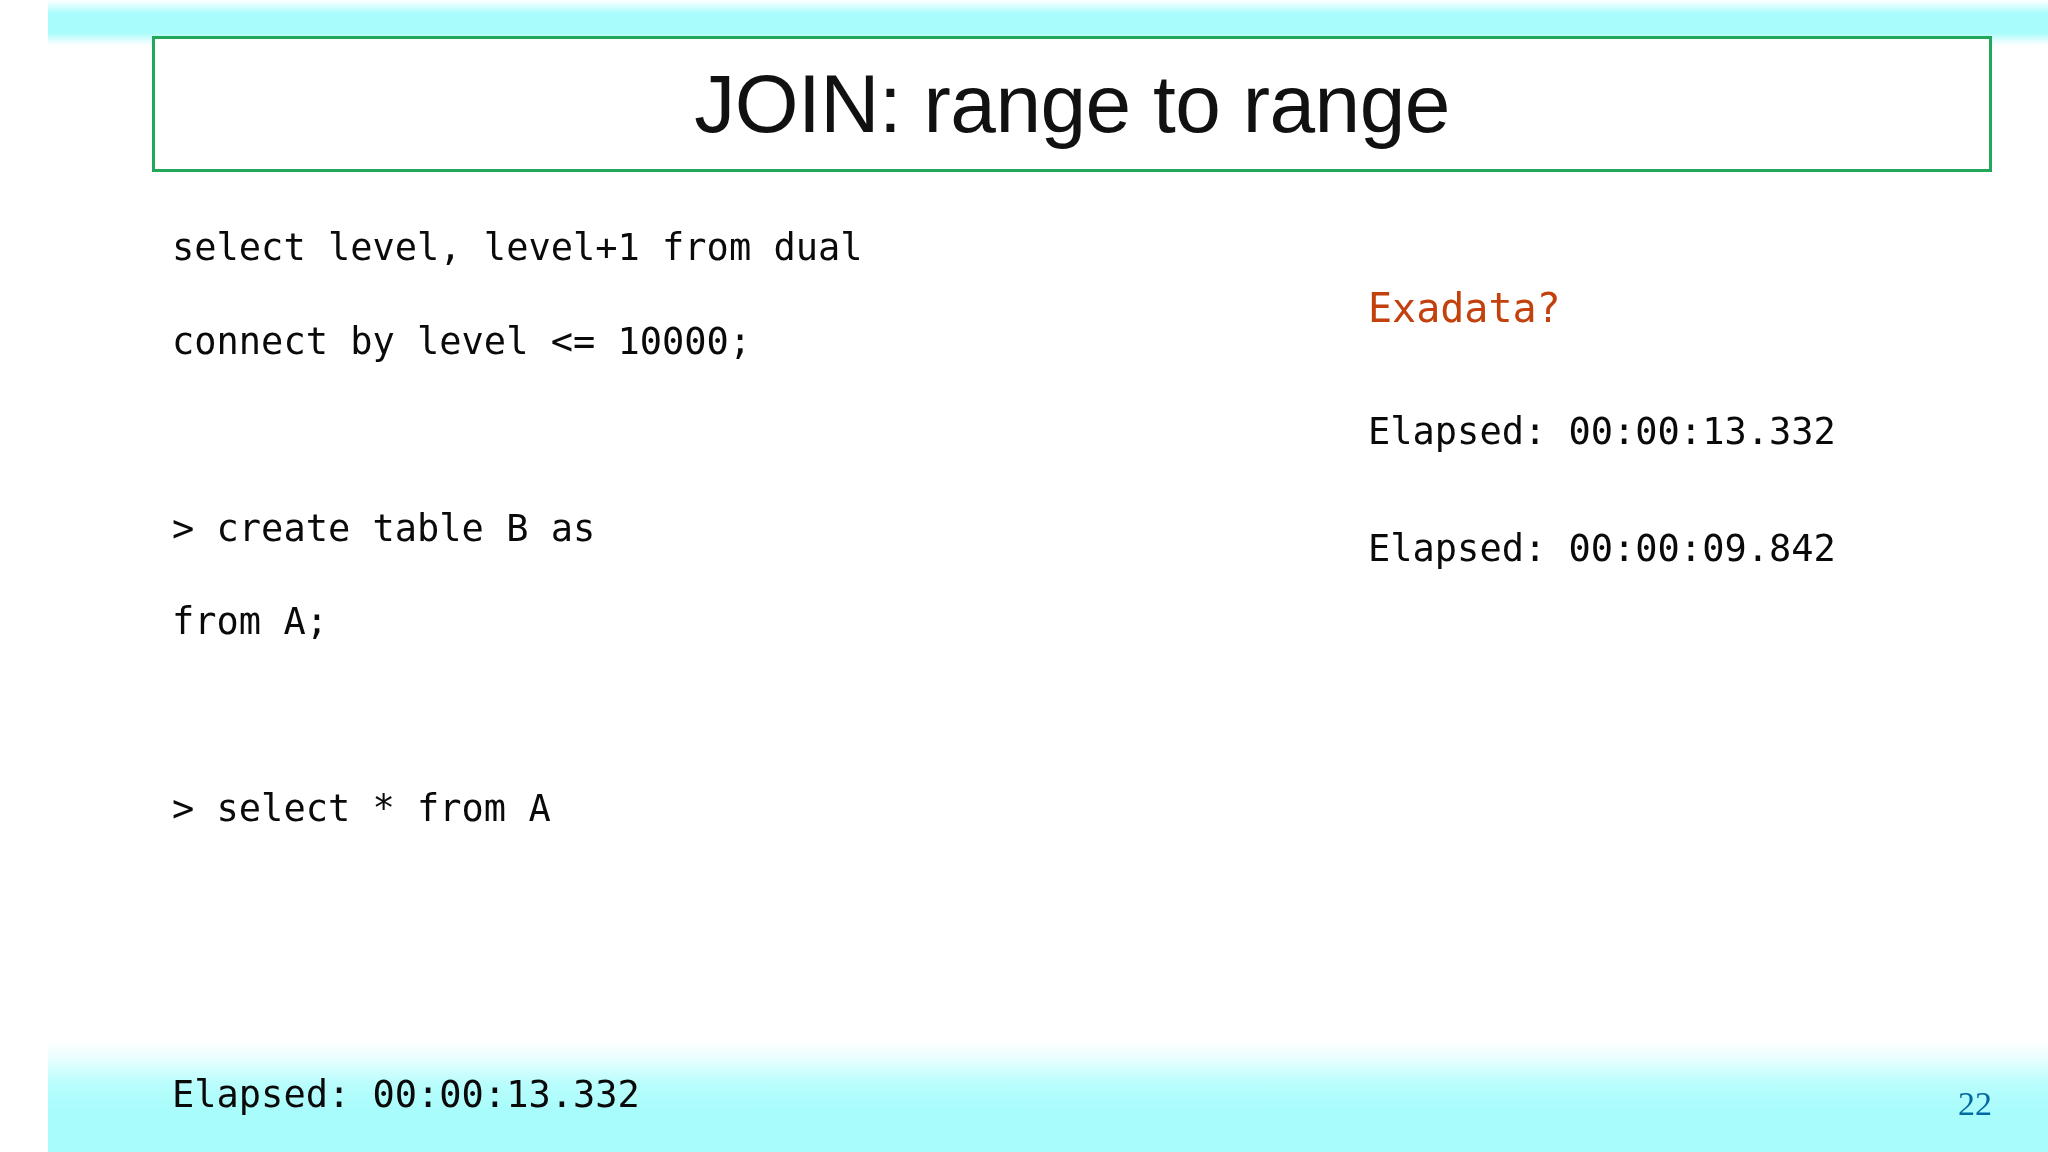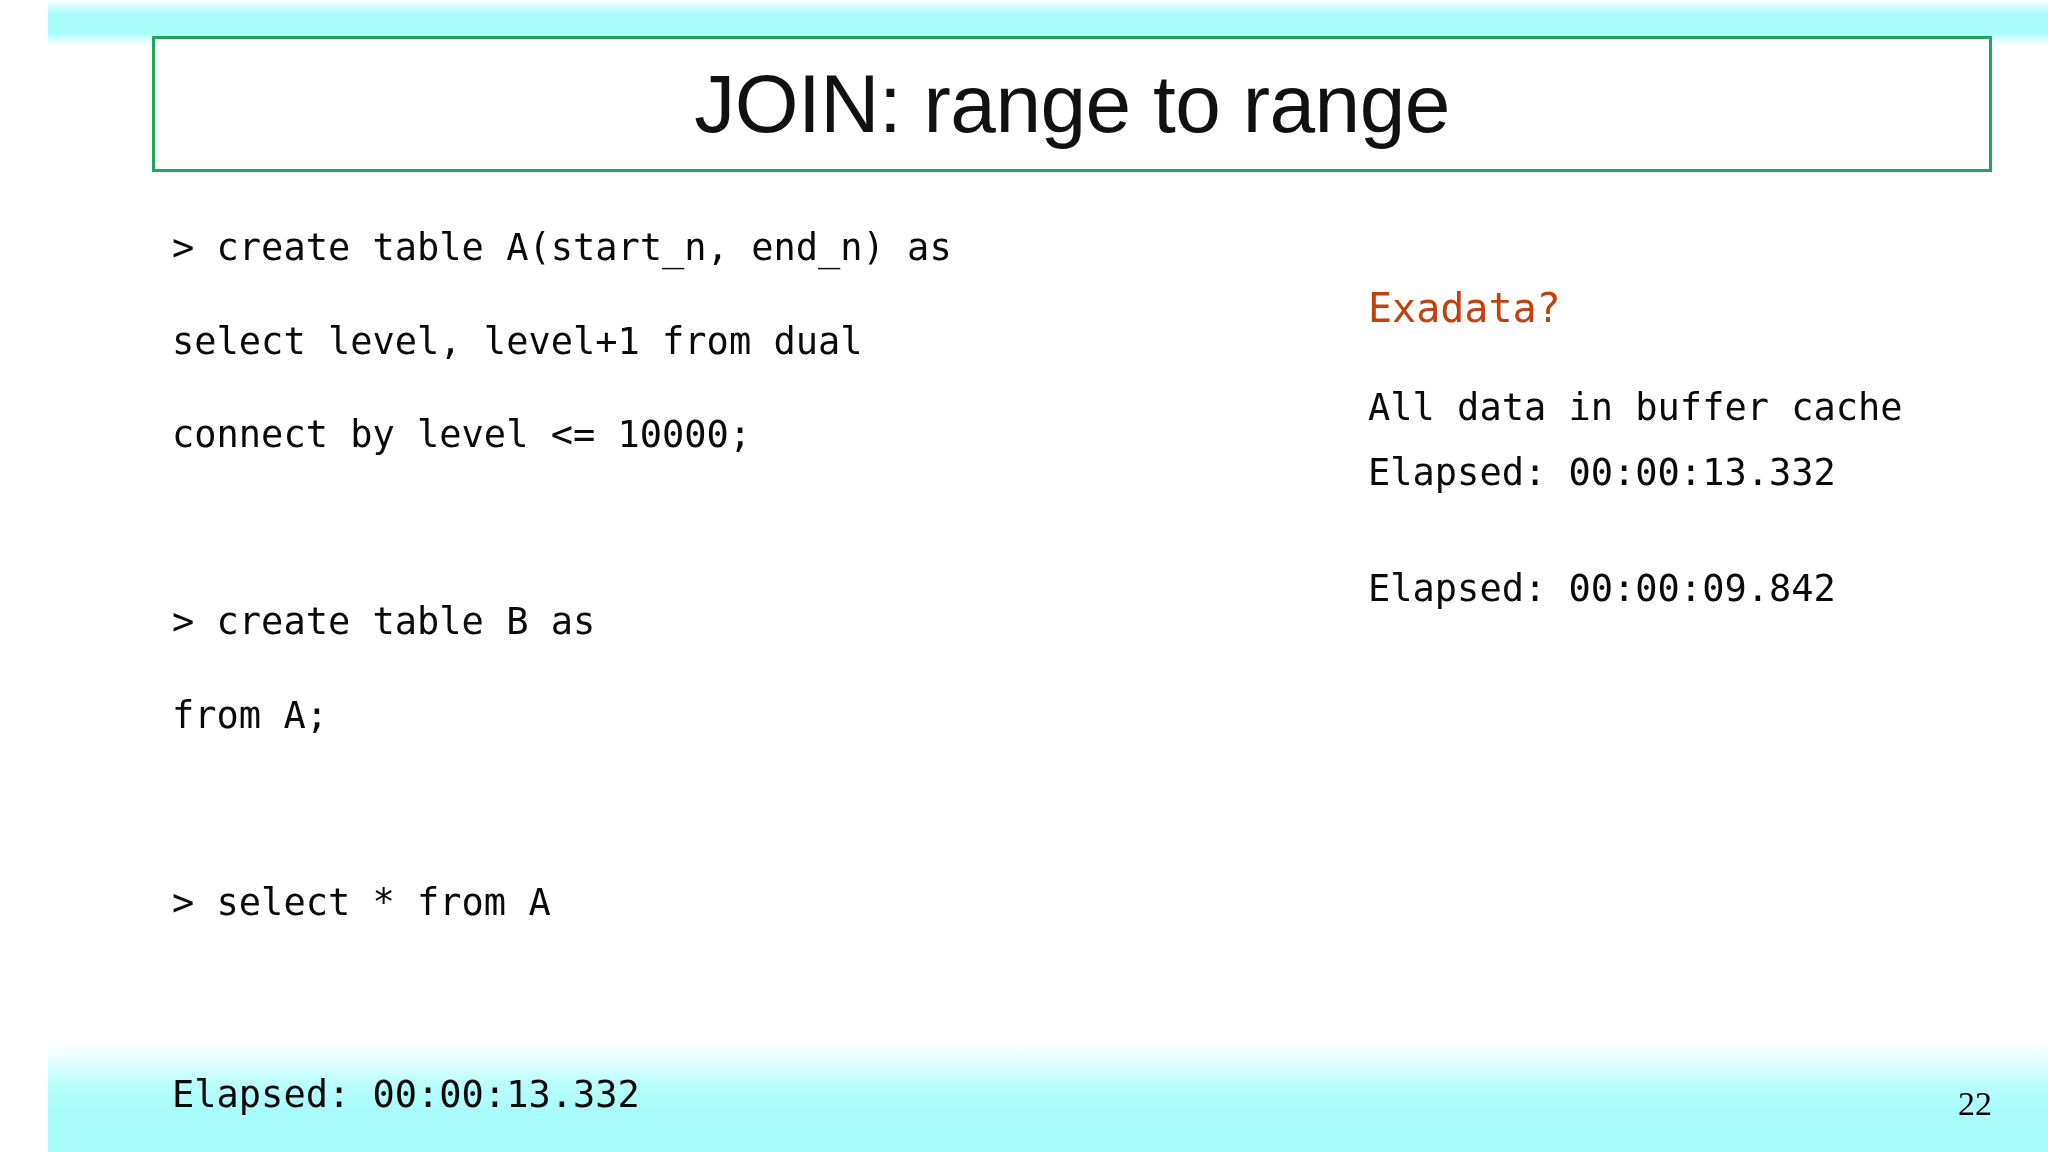--- a/index.html
+++ b/index.html
@@ -131,54 +131,52 @@
 
   
   #page-number {
     position: absolute;
     left: 1910px;
     top: 1085px;
     width: 60px;
     text-align: left;
     font-family: "Liberation Serif", serif;
     font-size: 34px;
-    color: #000000;
+    color: #0369a1;
   }
 </style>
 </head>
 <body>
 
 <div id="slide">
 
   <div id="top-band"></div>
 
   <div id="title-box">
     <div id="title-text">JOIN: range to range</div>
   </div>
 
   <div id="left-code" class="mono">
-    <div class="codeline">&gt; create table A(start_n, end_n) as</div>
     <div class="codeline">select level, level+1 from dual</div>
     <div class="codeline">connect by level &lt;= 10000;</div>
     <div class="codeline blank"></div>
     <div class="codeline">&gt; create table B as</div>
     <div class="codeline">from A;</div>
     <div class="codeline blank"></div>
     <div class="codeline">&gt; select * from A</div>
     
     
     
     
     
   </div>
 
   <div id="right-col">
     <div class="rc-head">Exadata?</div>
     <div class="rc-gap-lg"></div>
-    <div class="rc-line">All data in buffer cache</div>
     <div class="rc-gap-sm"></div>
     <div class="rc-line"><span>Elapsed: 00:00:</span><b class="val">13.332</b></div>
     <div class="rc-gap-md"></div>
     <div class="rc-gap-sm"></div>
     <div class="rc-line"><span>Elapsed: 00:00:</span><b class="val">09.842</b></div>
   </div>
 
   <div id="bottom-band"></div>
 
   <div id="footer-elapsed"><span>Elapsed: 00:00:</span><b class="val">13.332</b></div>

